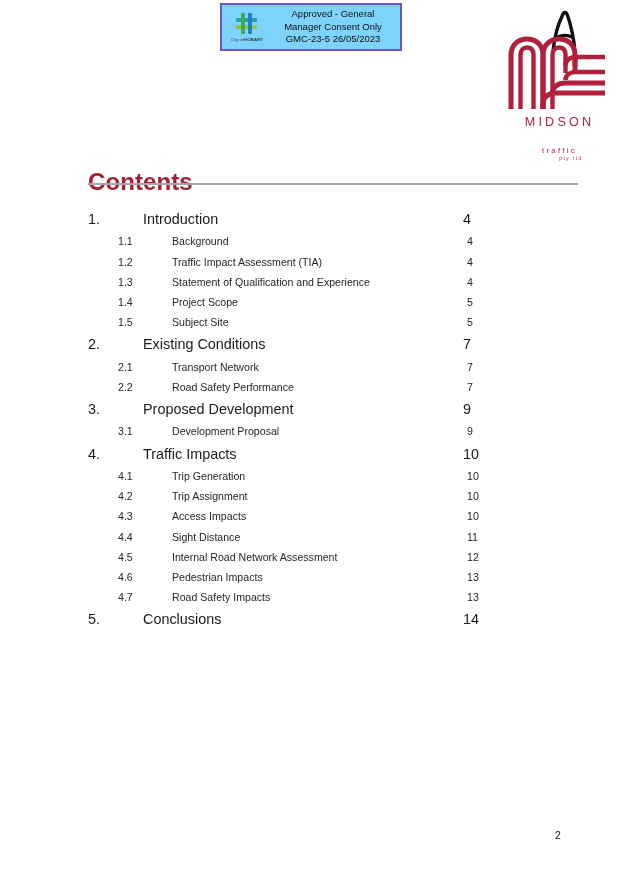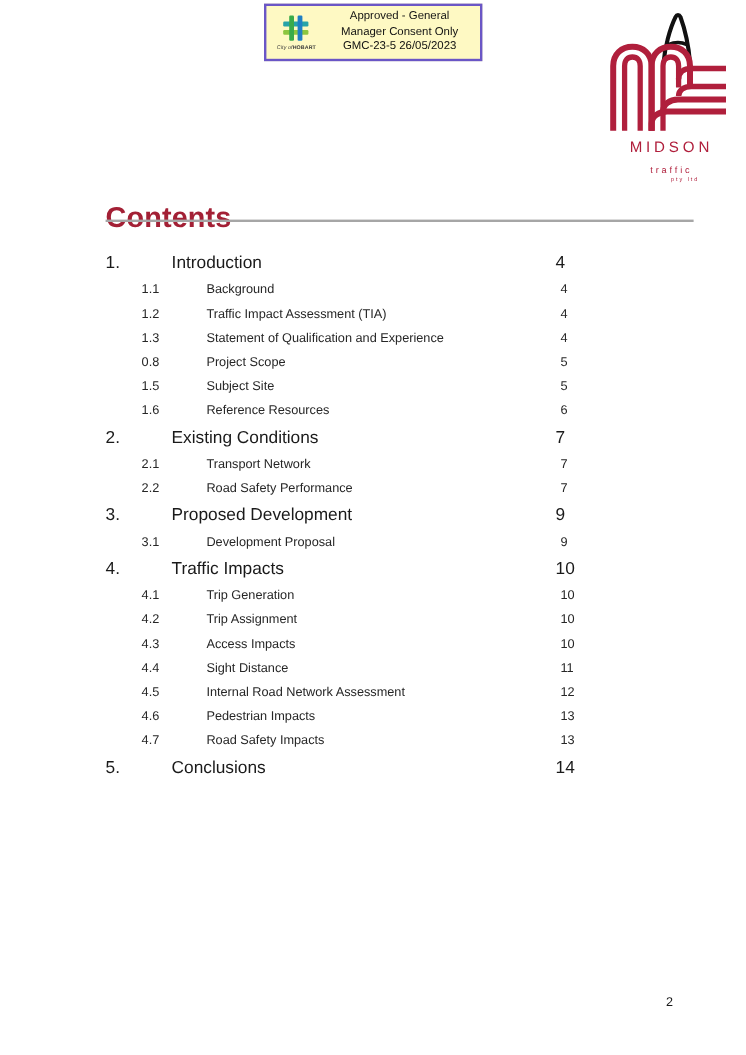--- a/index.html
+++ b/index.html
@@ -17,21 +17,21 @@
   }
 
   
   .stamp {
     position: absolute;
     left: 220px;
     top: 3px;
     width: 182px;
     height: 48px;
     border: 2px solid #6a56c6;
-    background: #fef9c3;
+    background: #7dd3fc;
     display: flex;
     align-items: center;
     box-sizing: border-box;
   }
   .stamp-logo {
     width: 46px;
     flex: 0 0 46px;
     display: flex;
     flex-direction: column;
     align-items: center;
@@ -102,21 +102,21 @@
     color: #b01f3c;
     padding-left: 3px;
     line-height: 13px;
   }
   .midson-sub {
     font-size: 7.6px;
     letter-spacing: 2.4px;
     color: #b01f3c;
     line-height: 9px;
     padding-left: 3px;
-    margin-top: 7px;
+    margin-top: 17px;
   }
   .midson-tiny {
     font-size: 4.6px;
     letter-spacing: 1.6px;
     color: #b01f3c;
     line-height: 6px;
     padding-left: 26px;
     margin-top: 1px;
   }
 
@@ -257,34 +257,29 @@
       <span class="num">1.2</span>
       <span class="title">Traffic Impact Assessment (TIA)</span>
       <span class="page">4</span>
     </div>
     <div class="toc-row lvl2">
       <span class="num">1.3</span>
       <span class="title">Statement of Qualification and Experience</span>
       <span class="page">4</span>
     </div>
     <div class="toc-row lvl2">
-      <span class="num">0.8</span>
+      <span class="num">1.4</span>
       <span class="title">Project Scope</span>
       <span class="page">5</span>
     </div>
     <div class="toc-row lvl2">
       <span class="num">1.5</span>
       <span class="title">Subject Site</span>
       <span class="page">5</span>
     </div>
-    <div class="toc-row lvl2">
-      <span class="num">1.6</span>
-      <span class="title">Reference Resources</span>
-      <span class="page">6</span>
-    </div>
     <div class="toc-row lvl1">
       <span class="num">2.</span>
       <span class="title">Existing Conditions</span>
       <span class="page">7</span>
     </div>
     <div class="toc-row lvl2">
       <span class="num">2.1</span>
       <span class="title">Transport Network</span>
       <span class="page">7</span>
     </div>

